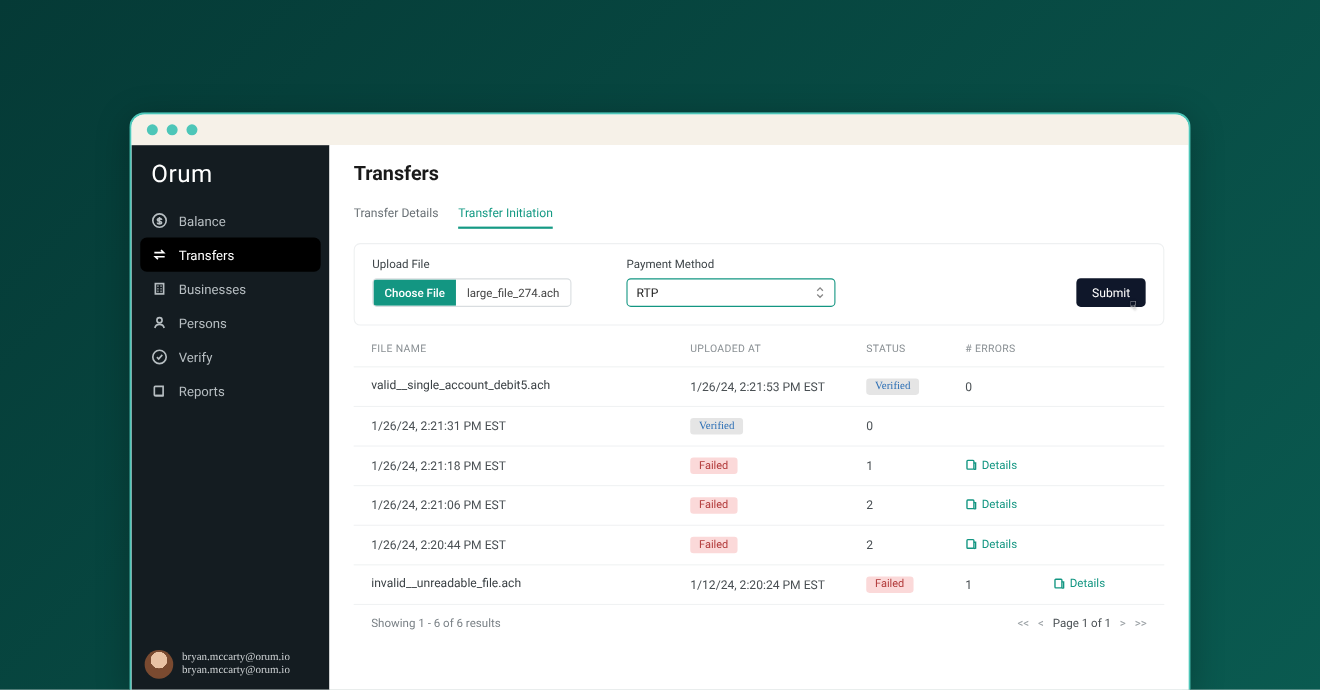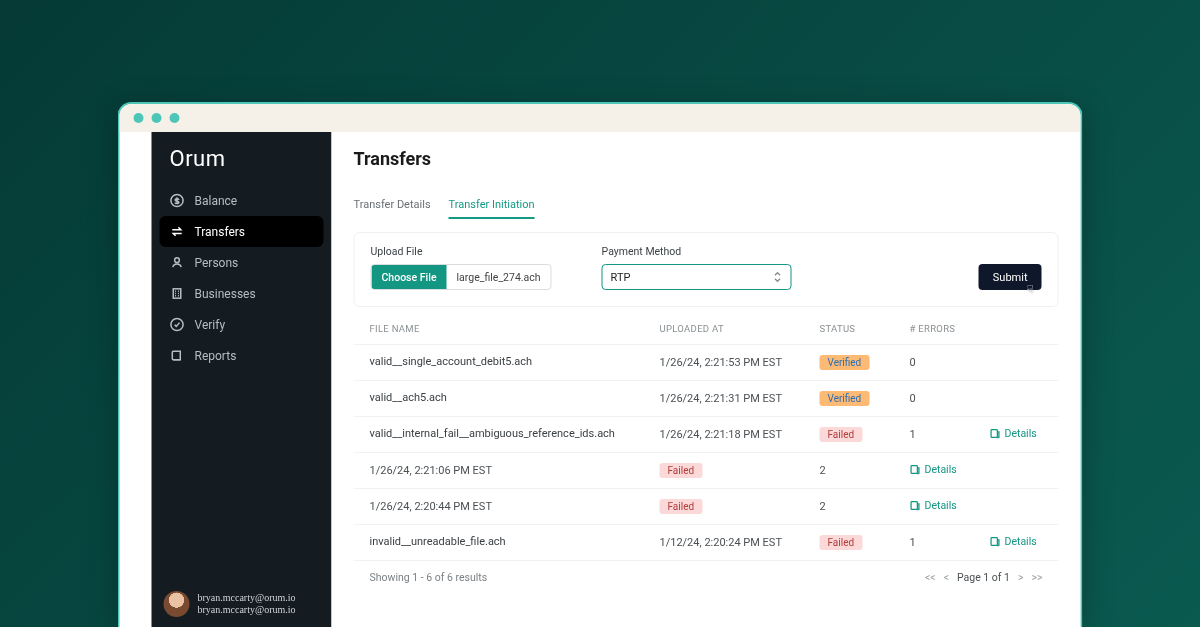--- a/index.html
+++ b/index.html
@@ -33,21 +33,20 @@
     display: flex;
     height: calc(100% - 28px);
   }
   .sidebar {
     width: 180px;
     background: #141c21;
     color: #d6dadc;
     display: flex;
     flex-direction: column;
     font-size: 12px;
-    margin-left: 32px;
   }
   .logo {
     color: #fff;
     font-size: 22px;
     font-weight: 400;
     padding: 14px 18px 10px;
     letter-spacing: .5px;
   }
   .nav { padding: 4px 8px; }
   .nav-item {
@@ -81,21 +80,21 @@
 
   .main {
     flex: 1;
     background: #fff;
     padding: 16px 22px 10px 22px;
     overflow: hidden;
     color: #1a1a1a;
   }
   .page-title { font-size: 18px; font-weight: 700; margin-bottom: 18px; }
   .tabs { display: flex; gap: 18px; font-size: 11px; color: #6a7176; border-bottom: 1px solid transparent; margin-bottom: 12px; }
-  .tab { padding-bottom: 6px; cursor: pointer; margin-top: 11px; }
+  .tab { padding-bottom: 6px; cursor: pointer; }
   .tab.active { color: #159a84; border-bottom: 2px solid #159a84; }
 
   .upload-bar {
     display: flex;
     align-items: flex-end;
     gap: 50px;
     padding: 12px 16px 16px;
     border: 1px solid #eef0f1;
     border-radius: 6px;
     margin-bottom: 6px;
@@ -133,21 +132,21 @@
     grid-template-columns: 290px 160px 90px 80px 90px;
     align-items: center;
     padding: 10px 16px;
   }
   .thead { font-size: 9.5px; color: #8a9094; text-transform: uppercase; letter-spacing: .3px; }
   .trow { border-top: 1px solid #f0f2f3; }
   .fname { color: #3a4044; word-break: break-all; padding-right: 14px; line-height: 1.35; }
   .badge {
     display: inline-block; font-size: 10px; padding: 2px 8px; border-radius: 3px;
   }
-  .badge-verified { background: #fdba74; color: #2c6fb5; }
+  .badge-verified { background: #e5e5e5; color: #2c6fb5; font-family: Liberation Serif, serif; }
   .badge-failed { background: #fbd9d9; color: #b23b3b; }
   .details { color: #139682; font-size: 10.5px; display: inline-flex; align-items: center; gap: 4px; cursor: pointer; justify-self: end; }
   .details svg { width: 11px; height: 11px; stroke: #139682; fill: none; stroke-width: 1.6; }
 
   .pager {
     border-top: 1px solid #f0f2f3;
     padding: 10px 16px;
     font-size: 10.5px; color: #7a8186;
     display: flex; justify-content: space-between; align-items: center;
   }
@@ -175,31 +174,31 @@
             <span>Balance</span>
           </div>
           <div class="nav-item active">
             <svg viewBox="0 0 16 16">
               <path d="M3 6h9l-2.5-2.5M13 10H4l2.5 2.5"></path>
             </svg>
             <span>Transfers</span>
           </div>
           <div class="nav-item">
             <svg viewBox="0 0 16 16">
+              <rect x="4" y="3" width="8" height="10"></rect>
+              <path d="M6 5.5h1M9 5.5h1M6 8h1M9 8h1M6 10.5h1M9 10.5h1"></path>
+            </svg>
+            <span>Businesses</span>
+          </div>
+          <div class="nav-item">
+            <svg viewBox="0 0 16 16">
               <circle cx="8" cy="5.5" r="2.5"></circle>
               <path d="M3.5 13c.5-2.5 2.3-3.5 4.5-3.5s4 1 4.5 3.5"></path>
             </svg>
             <span>Persons</span>
-          </div>
-          <div class="nav-item">
-            <svg viewBox="0 0 16 16">
-              <rect x="4" y="3" width="8" height="10"></rect>
-              <path d="M6 5.5h1M9 5.5h1M6 8h1M9 8h1M6 10.5h1M9 10.5h1"></path>
-            </svg>
-            <span>Businesses</span>
           </div>
           <div class="nav-item">
             <svg viewBox="0 0 16 16">
               <circle cx="8" cy="8" r="6.5"></circle>
               <polyline points="5.5,8.2 7.2,10 10.7,6"></polyline>
             </svg>
             <span>Verify</span>
           </div>
           <div class="nav-item">
             <svg viewBox="0 0 16 16">
@@ -261,28 +260,26 @@
         </div>
         <div id="tbody">
             <div class="trow">
               <div class="fname">valid__single_account_debit5.ach</div>
               <div>1/26/24, 2:21:53 PM EST</div>
               <div><span class="badge badge-verified">Verified</span></div>
               <div>0</div>
               <div></div>
             </div>
             <div class="trow">
-              <div class="fname">valid__ach5.ach</div>
               <div>1/26/24, 2:21:31 PM EST</div>
               <div><span class="badge badge-verified">Verified</span></div>
               <div>0</div>
               <div></div>
             </div>
             <div class="trow">
-              <div class="fname">valid__internal_fail__ambiguous_reference_ids.ach</div>
               <div>1/26/24, 2:21:18 PM EST</div>
               <div><span class="badge badge-failed">Failed</span></div>
               <div>1</div>
               <div><span class="details">
                   <svg viewBox="0 0 14 14">
                     <rect x="2" y="2" width="8" height="10" rx="1"></rect>
                     <path d="M10 5h2v7a2 2 0 0 1-2 0"></path>
                   </svg>
                   <span>Details</span>
                 </span></div>

